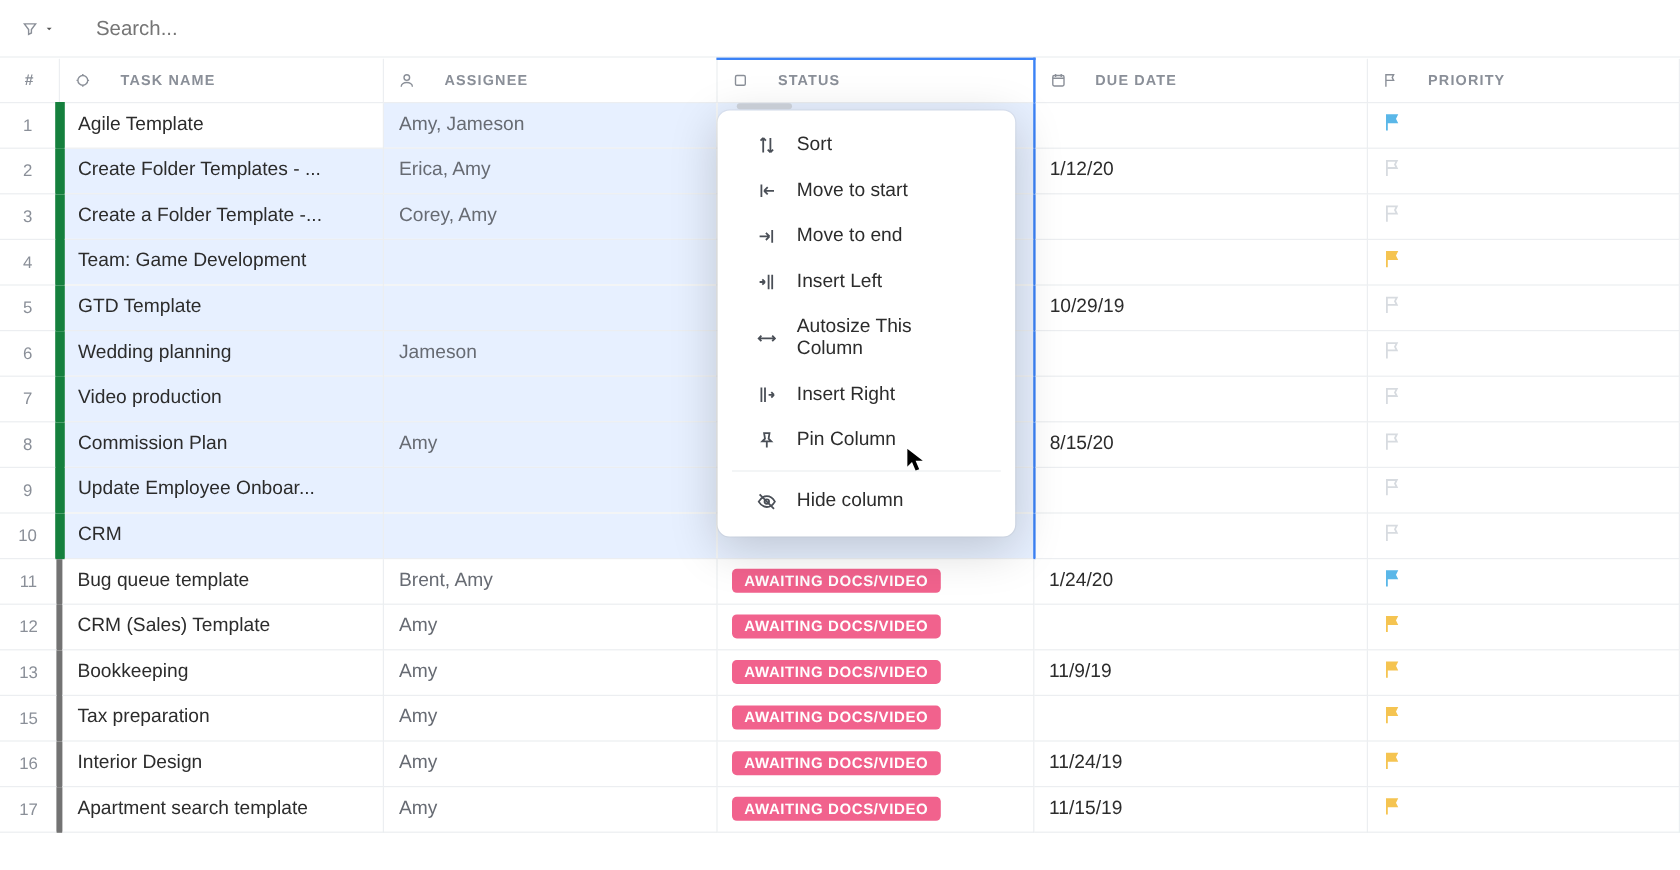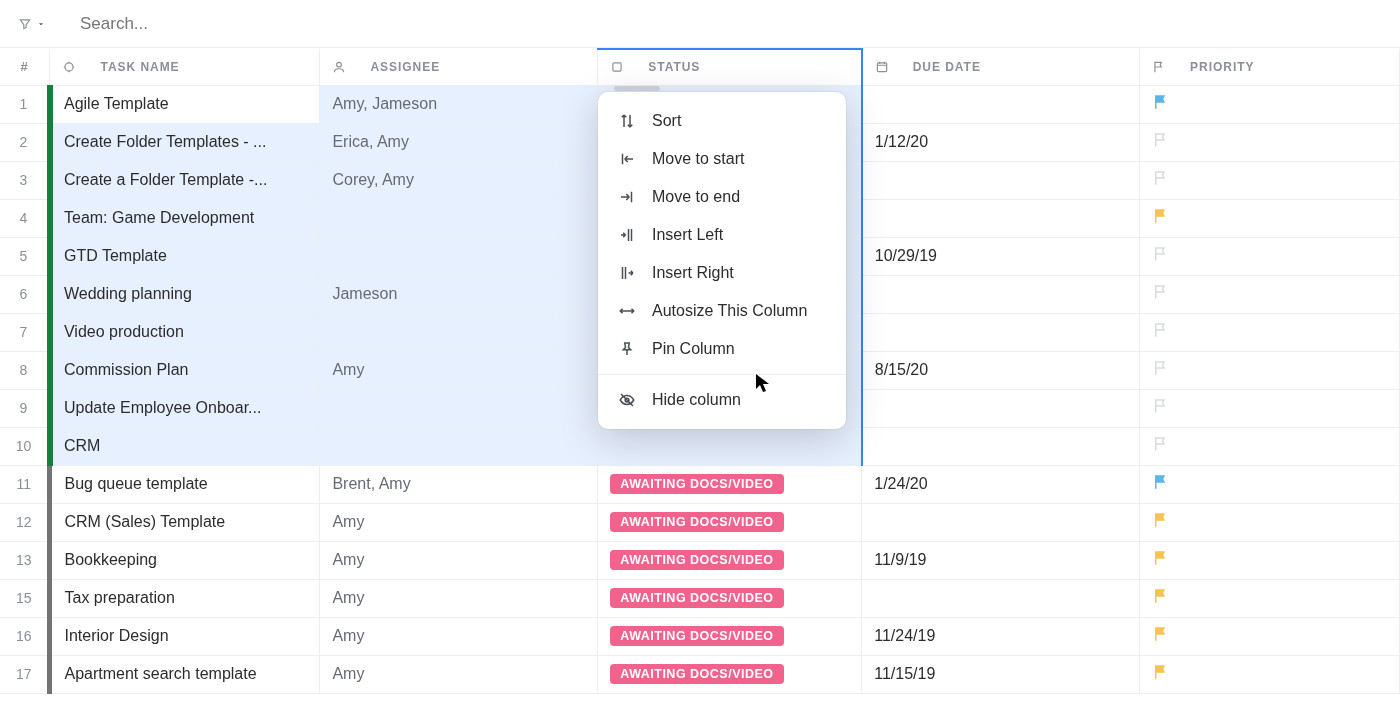--- a/index.html
+++ b/index.html
@@ -61,21 +61,21 @@
   col.col-due    { width: 278px; }
   col.col-priority { width: 260px; }
 
   td.num, th.num { text-align:center; color:#8a8f98; font-size:14px; }
   th.num { font-size:13px; }
 
   tr.hl td.task, tr.hl td.assignee, tr.hl td.status {
     background: #e7f0ff;
   }
   td.task { border-left: 5px solid #737373; }
-  tr.hl td.task { border-left: 6px solid #15803d; padding-left:11px;margin-top:24px; }
+  tr.hl td.task { border-left: 8px solid #15803d; padding-left:11px;margin-top:24px; }
   tr.selected td.task { background:#fff; }
   tr.hl td.status { border-right: 2px solid #3b82f6; }
   th.status-th { border-right: 2px solid #3b82f6; border-top: 2px solid #3b82f6; }
   th.task-th { border-left:1px solid #eceef1; }
 
   .th-inner { display:flex; align-items:center; gap:24px; }
   .th-icon { width:14px; height:14px; display:inline-block; color:#8a8f98; }
 
   .status-badge {
     display:inline-block;
@@ -93,21 +93,21 @@
   .flag { width:18px; height:18px; display:inline-block; }
 
   
   .ctx {
     position:absolute;
     left: 598px; top: 44px;
     width: 248px;
     background:#fff;
     border-radius:10px;
     box-shadow: 0 10px 40px rgba(0,0,0,0.18), 0 0 0 1px rgba(0,0,0,0.04);
-    padding: 10px 0;
+    padding: 10px 12px;
     z-index: 20;
   }
   .ctx-item {
     display:flex; align-items:center; gap:16px;
     padding: 10px 20px;
     font-size: 16px;
     color:#2c2c2c;
     cursor:pointer;
   }
   .ctx-sep { border-top:1px solid #eceef1; margin:6px 0; }
@@ -386,29 +386,29 @@
     <span>Move to end</span>
   </div>
   <div class="ctx-item">
     <svg class="ctx-icon" viewBox="0 0 24 24" fill="none" stroke="currentColor" stroke-width="2">
           <path d="M14 4v16M18 4v16M4 12h6m0 0L7 9m3 3l-3 3"></path>
         </svg>
     <span>Insert Left</span>
   </div>
   <div class="ctx-item">
     <svg class="ctx-icon" viewBox="0 0 24 24" fill="none" stroke="currentColor" stroke-width="2">
+          <path d="M3 12h18M6 9l-3 3 3 3M18 9l3 3-3 3"></path>
+        </svg>
+    <span>Autosize This Column</span>
+  </div>
+  <div class="ctx-item">
+    <svg class="ctx-icon" viewBox="0 0 24 24" fill="none" stroke="currentColor" stroke-width="2">
           <path d="M6 4v16M10 4v16M14 12h6m0 0l-3-3m3 3l-3 3"></path>
         </svg>
     <span>Insert Right</span>
-  </div>
-  <div class="ctx-item">
-    <svg class="ctx-icon" viewBox="0 0 24 24" fill="none" stroke="currentColor" stroke-width="2">
-          <path d="M3 12h18M6 9l-3 3 3 3M18 9l3 3-3 3"></path>
-        </svg>
-    <span>Autosize This Column</span>
   </div>
   <div class="ctx-item">
     <svg class="ctx-icon" viewBox="0 0 24 24" fill="none" stroke="currentColor" stroke-width="2">
           <path d="M9 4h6l-1 6 3 3H7l3-3-1-6zM12 13v7"></path>
         </svg>
     <span>Pin Column</span>
   </div>
   <div class="ctx-sep"></div>
   <div class="ctx-item">
     <svg class="ctx-icon" viewBox="0 0 24 24" fill="none" stroke="currentColor" stroke-width="2">

